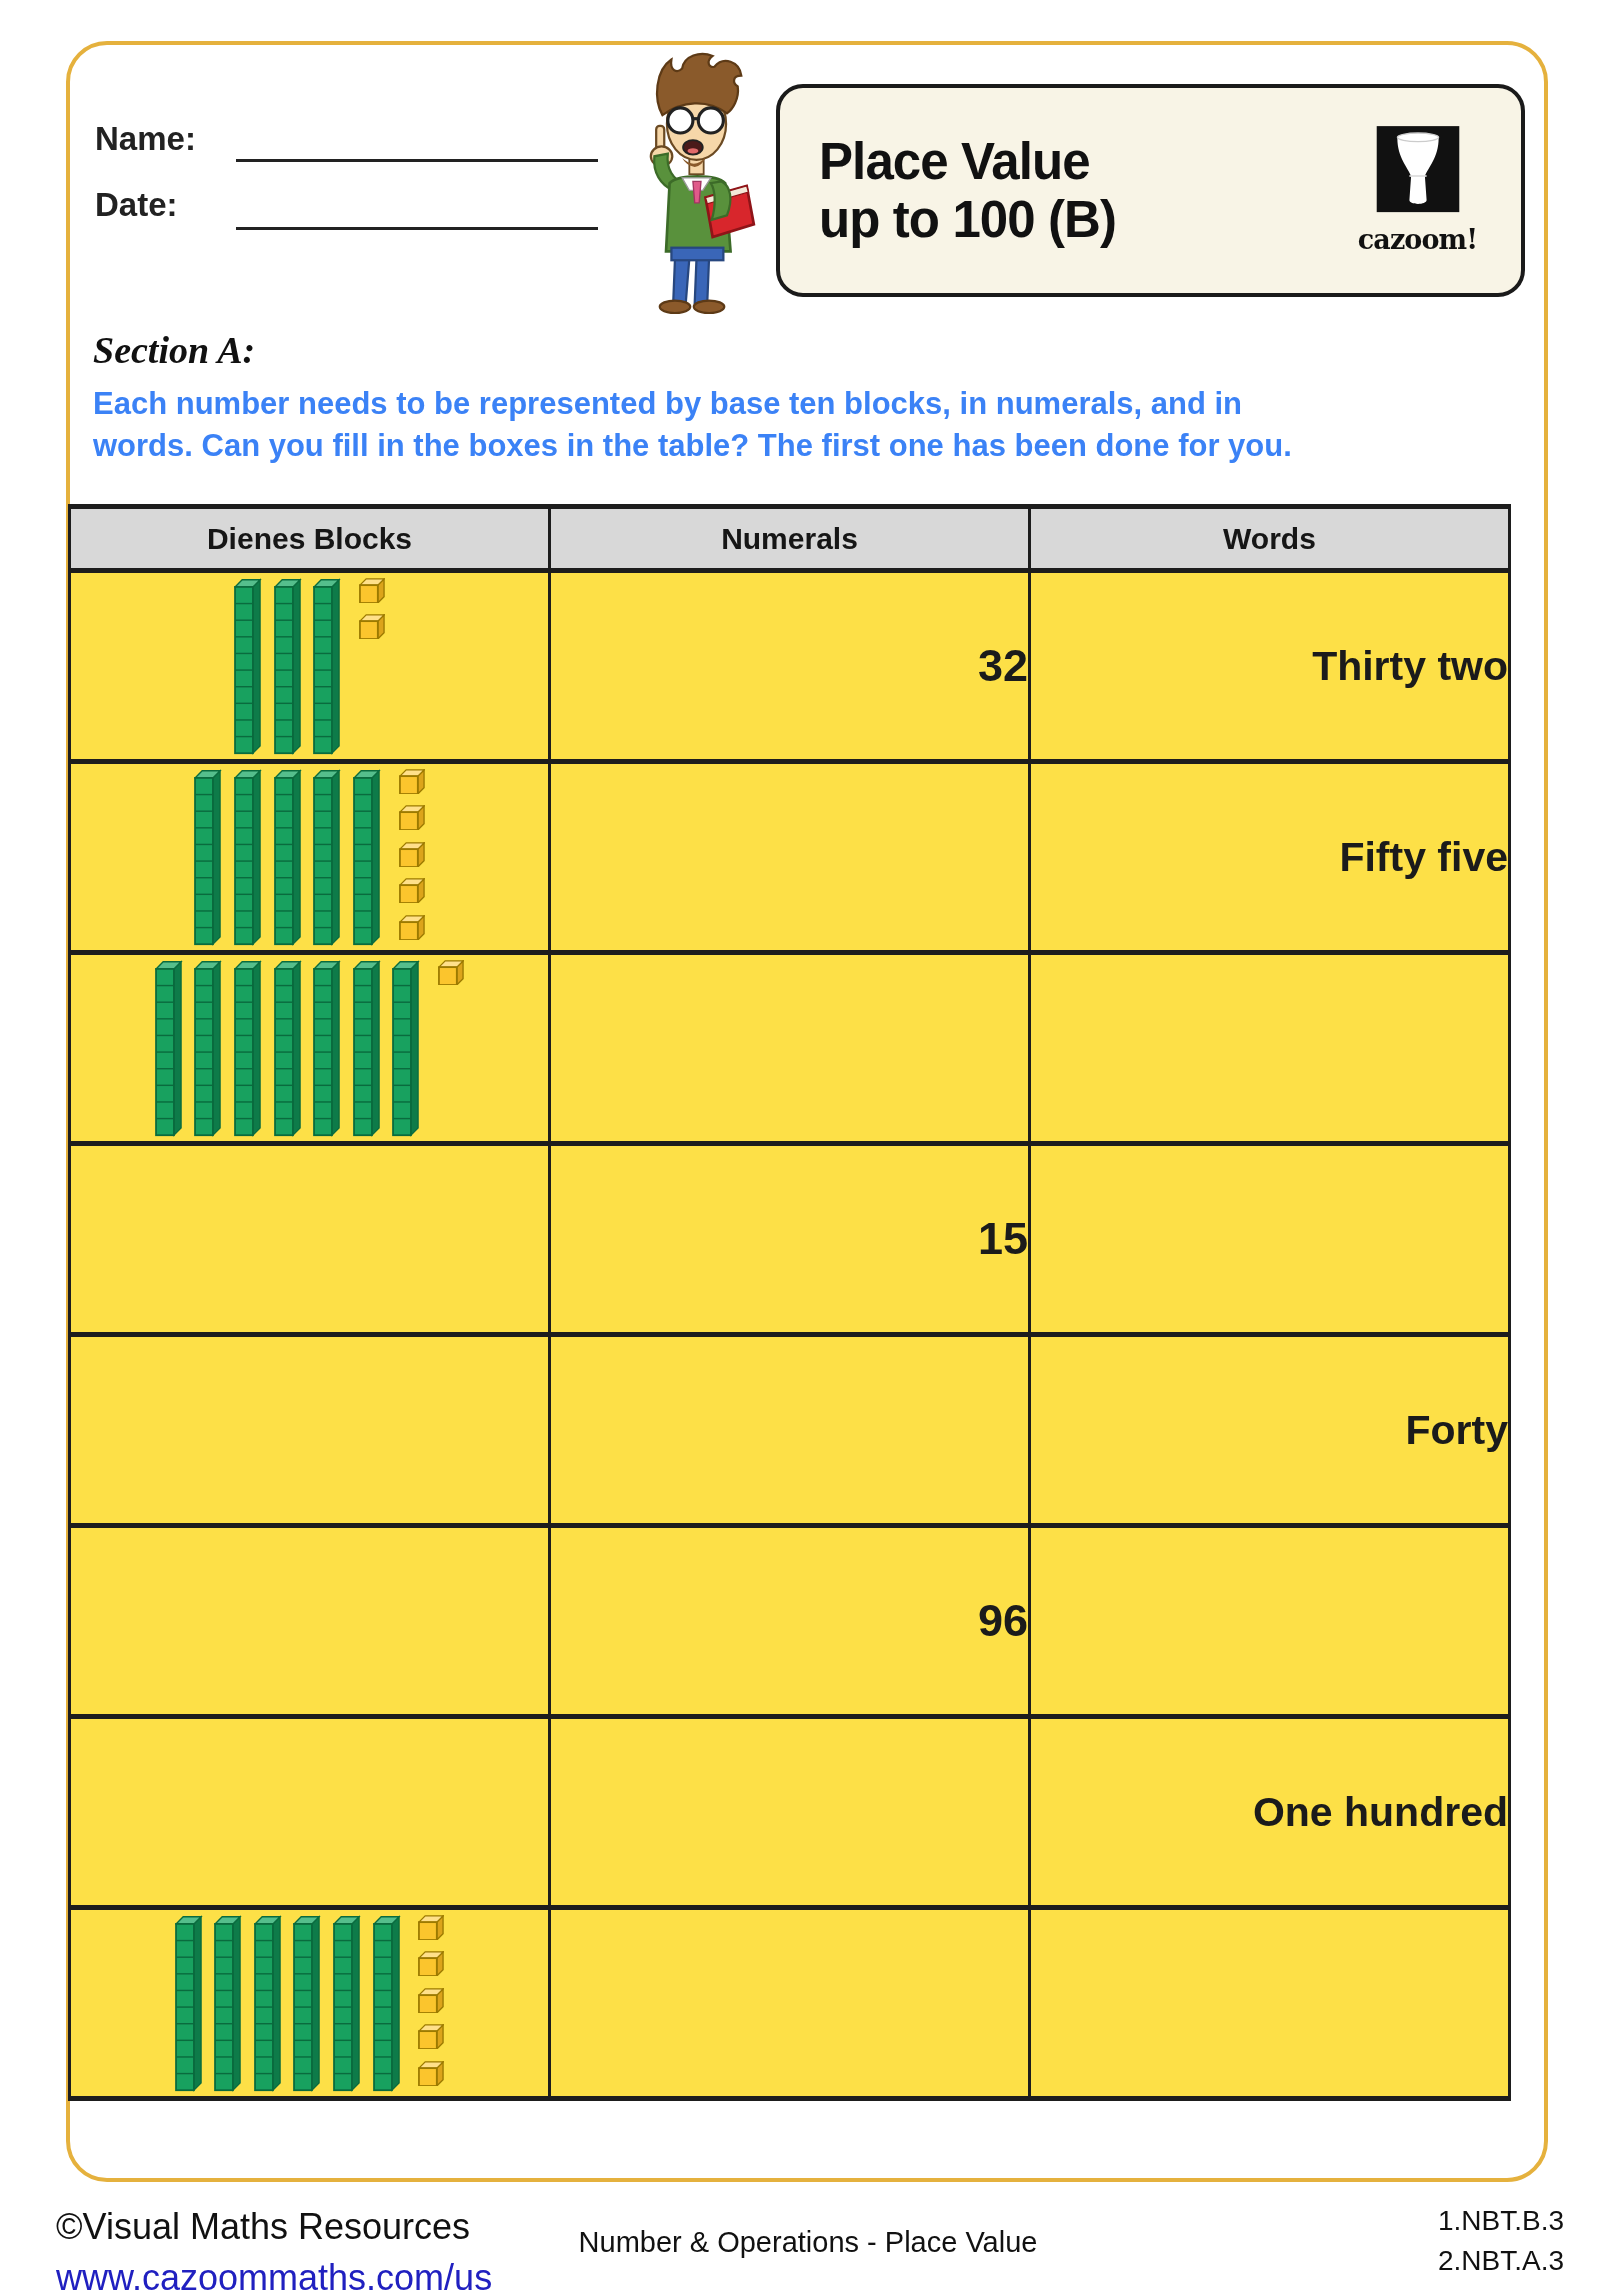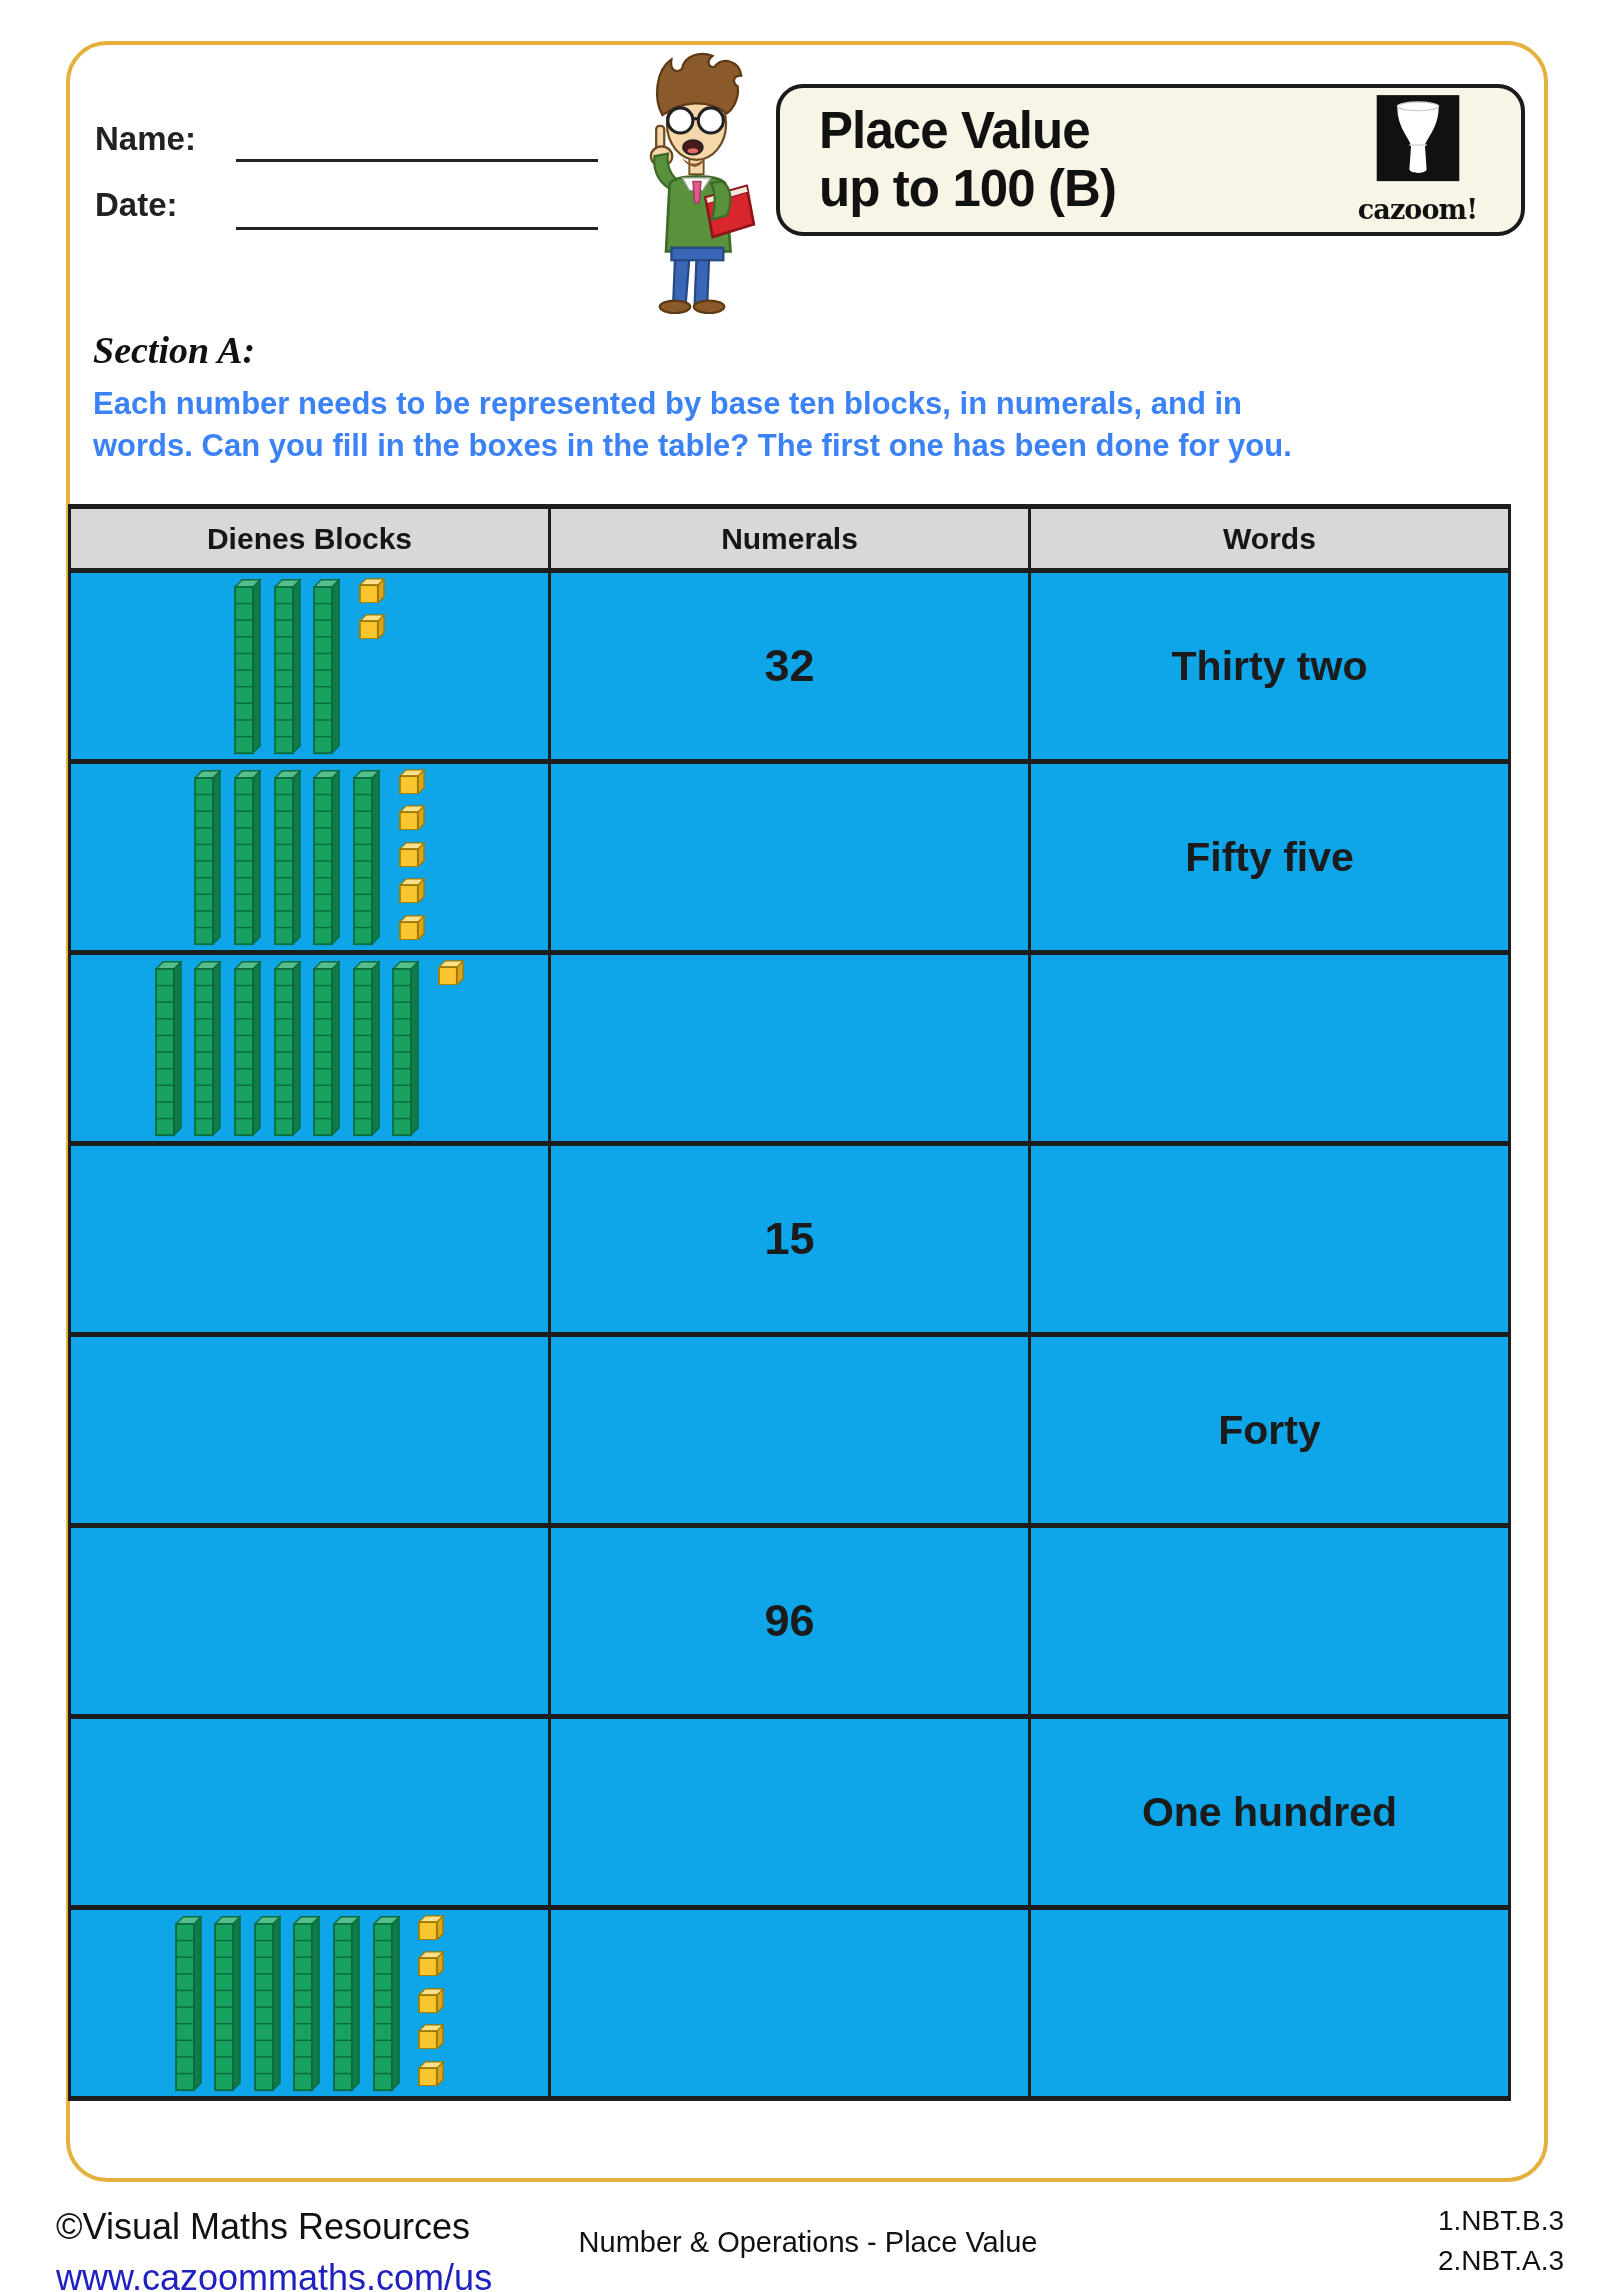--- a/index.html
+++ b/index.html
@@ -15,21 +15,21 @@
   .field-label { position:absolute; font-size:33px; font-weight:bold; color:#222; }
   .write-line { position:absolute; border-bottom:3.6px solid #222; height:0; }
   #name-label { left:95px; top:120px; }
   #name-line  { left:236px; top:159px; width:362px; }
   #date-label { left:95px; top:186px; }
   #date-line  { left:236px; top:227px; width:362px; }
 
   .teacher { position:absolute; left:614px; top:47px; width:165px; height:267px; }
 
   .title-box {
-    position:absolute; left:776px; top:84px; width:749px; height:152px;
+    position:absolute; left:776px; top:84px; width:749px; height:213px;
     box-sizing:border-box; background:var(--title-box-bg, #F8F4E6);
     border:4.5px solid #1a1a1a; border-radius:27px;
     display:flex; align-items:center; padding:0 32px 0 39px;
   }
   .title-text { font-size:51px; font-weight:bold; line-height:1.13; color:#111; letter-spacing:-0.9px; }
   .logo { margin-left:auto; width:143px; text-align:center; }
   .logo-mark { width:86px; height:100px; display:block; margin:0 auto; }
   .logo-word { font-family:"DejaVu Serif", serif; font-weight:bold; font-size:27px; color:#111; margin-top:-1.8px; letter-spacing:-0.9px; }
 
   .section-heading {
@@ -44,21 +44,21 @@
 
   
   .table-wrap { position:absolute; left:68px; top:504px; }
   table { border-collapse:collapse; table-layout:fixed; width:1443px; }
   th, td {
     border-left:3.6px solid #1d1d1d; border-right:3.6px solid #1d1d1d;
     border-top:5.4px solid #1d1d1d; border-bottom:5.4px solid #1d1d1d;
     padding:0; text-align:center; vertical-align:middle;
   }
   th { height:59px; background:var(--table-header-bg, #D8D8D8); font-size:30px; font-weight:bold; color:#161616; }
-  td { height:186px; background:#0ea5e9; }
+  td { height:186px; background:#fde047;text-align:right; }
   td.numeral-cell { font-size:45px; font-weight:bold; color:#1b1b1b; }
   td.words-cell   { font-size:41px; font-weight:bold; color:#1b1b1b; }
   .blocks { display:flex; justify-content:center; align-items:flex-start; gap:11.6px; }
   .cube-col { display:flex; flex-direction:column; gap:11.6px; margin-left:6.3px; }
 
   
   .footer-left { position:absolute; left:56px; top:2201px; font-size:36px; color:#111; line-height:1.42; }
   .footer-link { color:var(--link-blue,#2020C0); text-decoration:underline; }
   .footer-center { position:absolute; left:0; top:2226px; width:1616px; text-align:center; font-size:29px; color:#111; }
   .footer-right { position:absolute; right:52px; top:2201px; font-size:28px; color:#111; text-align:right; line-height:1.42; }

